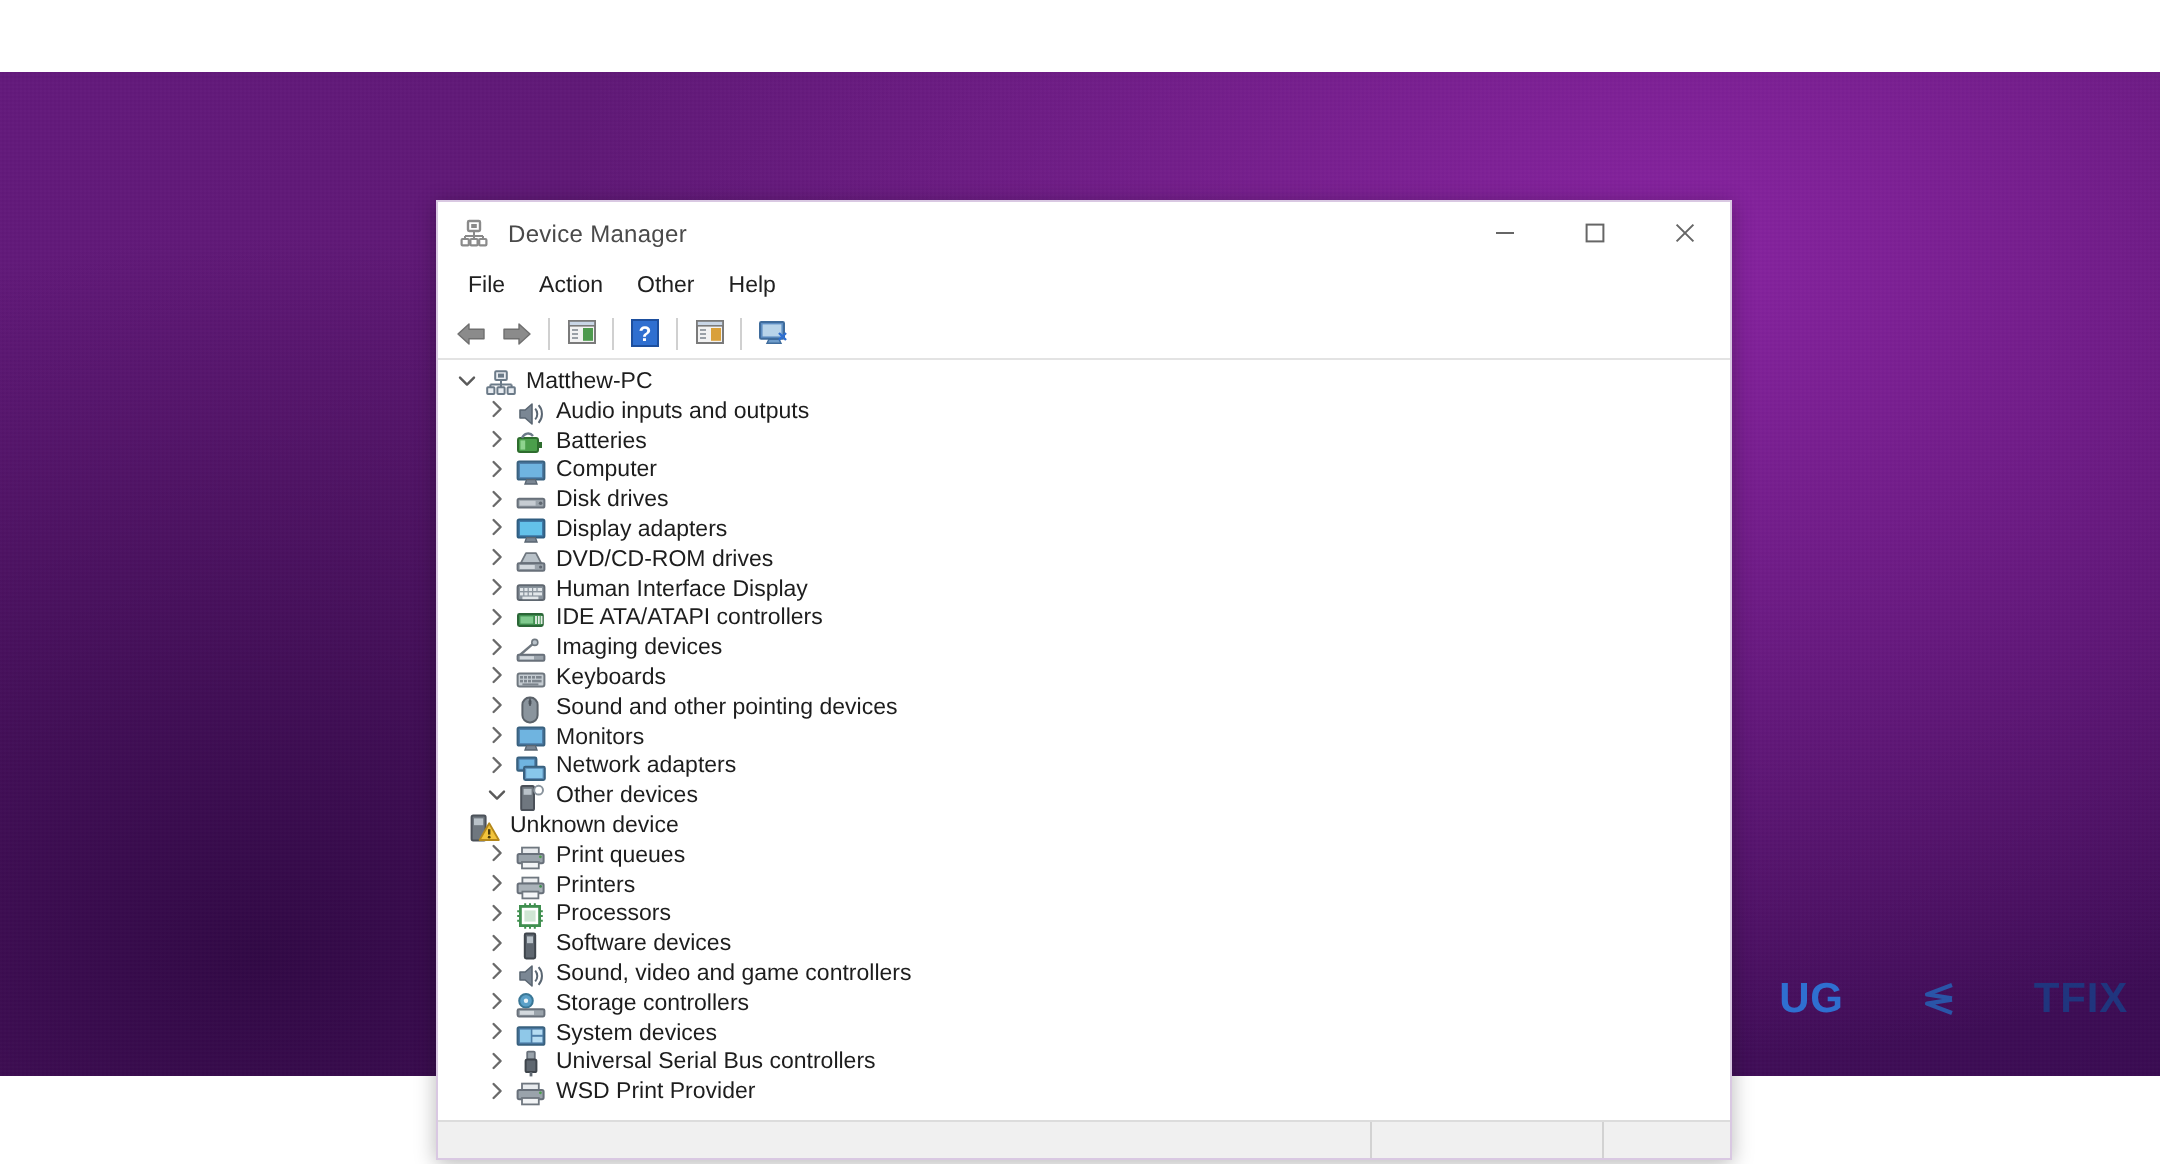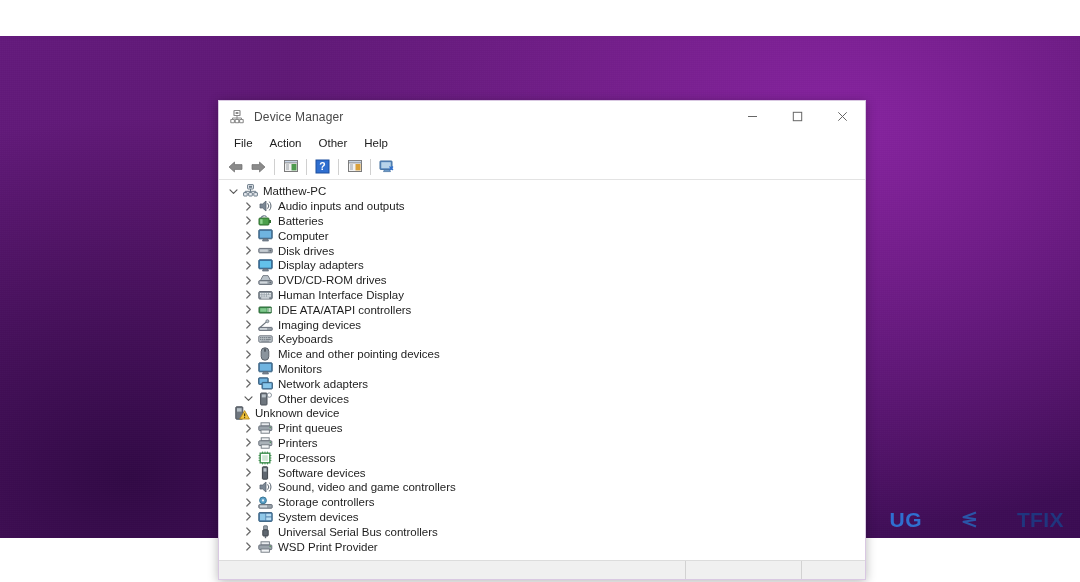--- a/index.html
+++ b/index.html
@@ -146,21 +146,20 @@
     background: #ffffff;
     overflow: hidden;
     padding-top: 4px;
     position: relative;
   }
 
   
   .tree { padding: 0; margin: 0; list-style: none; }
   .tree-row {
     display: flex;
-    align-items: center;
     height: 14.8px;
     font-size: 11.5px;
     color: #1d1d1d;
     white-space: nowrap;
     cursor: default;
   }
   .tree-row.level0 { padding-left: 8px; }
   .tree-row.level1 { padding-left: 23px; }
   .tree-row.level2 { }
 
@@ -209,21 +208,21 @@
     overflow: hidden;
   }
   .status-pane.p1 { flex: 0 0 461px; }
   .status-pane.p2 { flex: 0 0 110px; }
   .status-pane.p3 { flex: 1 1 auto; border-right: 0; }
 
   
   #watermark {
     position: absolute;
     right: 16px;
-    bottom: 8px;
+    bottom: 28px;
     font-size: 21px;
     font-weight: bold;
     letter-spacing: .4px;
     line-height: 1;
     display: flex;
     align-items: center;
     user-select: none;
     gap: 40px;
   }
   .wm-a { color: #2f6fd0; }
@@ -523,21 +522,21 @@
                 <path d="M2.8 1 L6.3 4.5 L2.8 8" fill="none" stroke="#6a6a6a" stroke-width="1.2" stroke-linecap="round" stroke-linejoin="round"></path>
               </svg>
             </span>
             <span class="node-icon">
               <svg width="10" height="14" viewBox="0 0 10 14">
                 <rect x="1.2" y="0.8" width="7.6" height="12.4" rx="3.6" fill="#8a949d" stroke="#5a6169" stroke-width="1"></rect>
                 <path d="M5 1 V5" stroke="#5a6169" stroke-width="1"></path>
                 <rect x="4.3" y="2" width="1.4" height="2.4" rx="0.6" fill="#4b525a"></rect>
               </svg>
             </span>
-            <span class="node-label">Mice and other pointing devices</span>
+            <span class="node-label">Sound and other pointing devices</span>
           </div>
           <div class="tree-row level1">
             <span class="chev">
               <svg width="9" height="9" viewBox="0 0 9 9">
                 <path d="M2.8 1 L6.3 4.5 L2.8 8" fill="none" stroke="#6a6a6a" stroke-width="1.2" stroke-linecap="round" stroke-linejoin="round"></path>
               </svg>
             </span>
             <span class="node-icon">
               <svg width="15" height="13" viewBox="0 0 15 13">
                 <rect x="0.8" y="0.8" width="13.4" height="9" rx="0.8" fill="#4e7ea8" stroke="#39617f" stroke-width="1"></rect>

